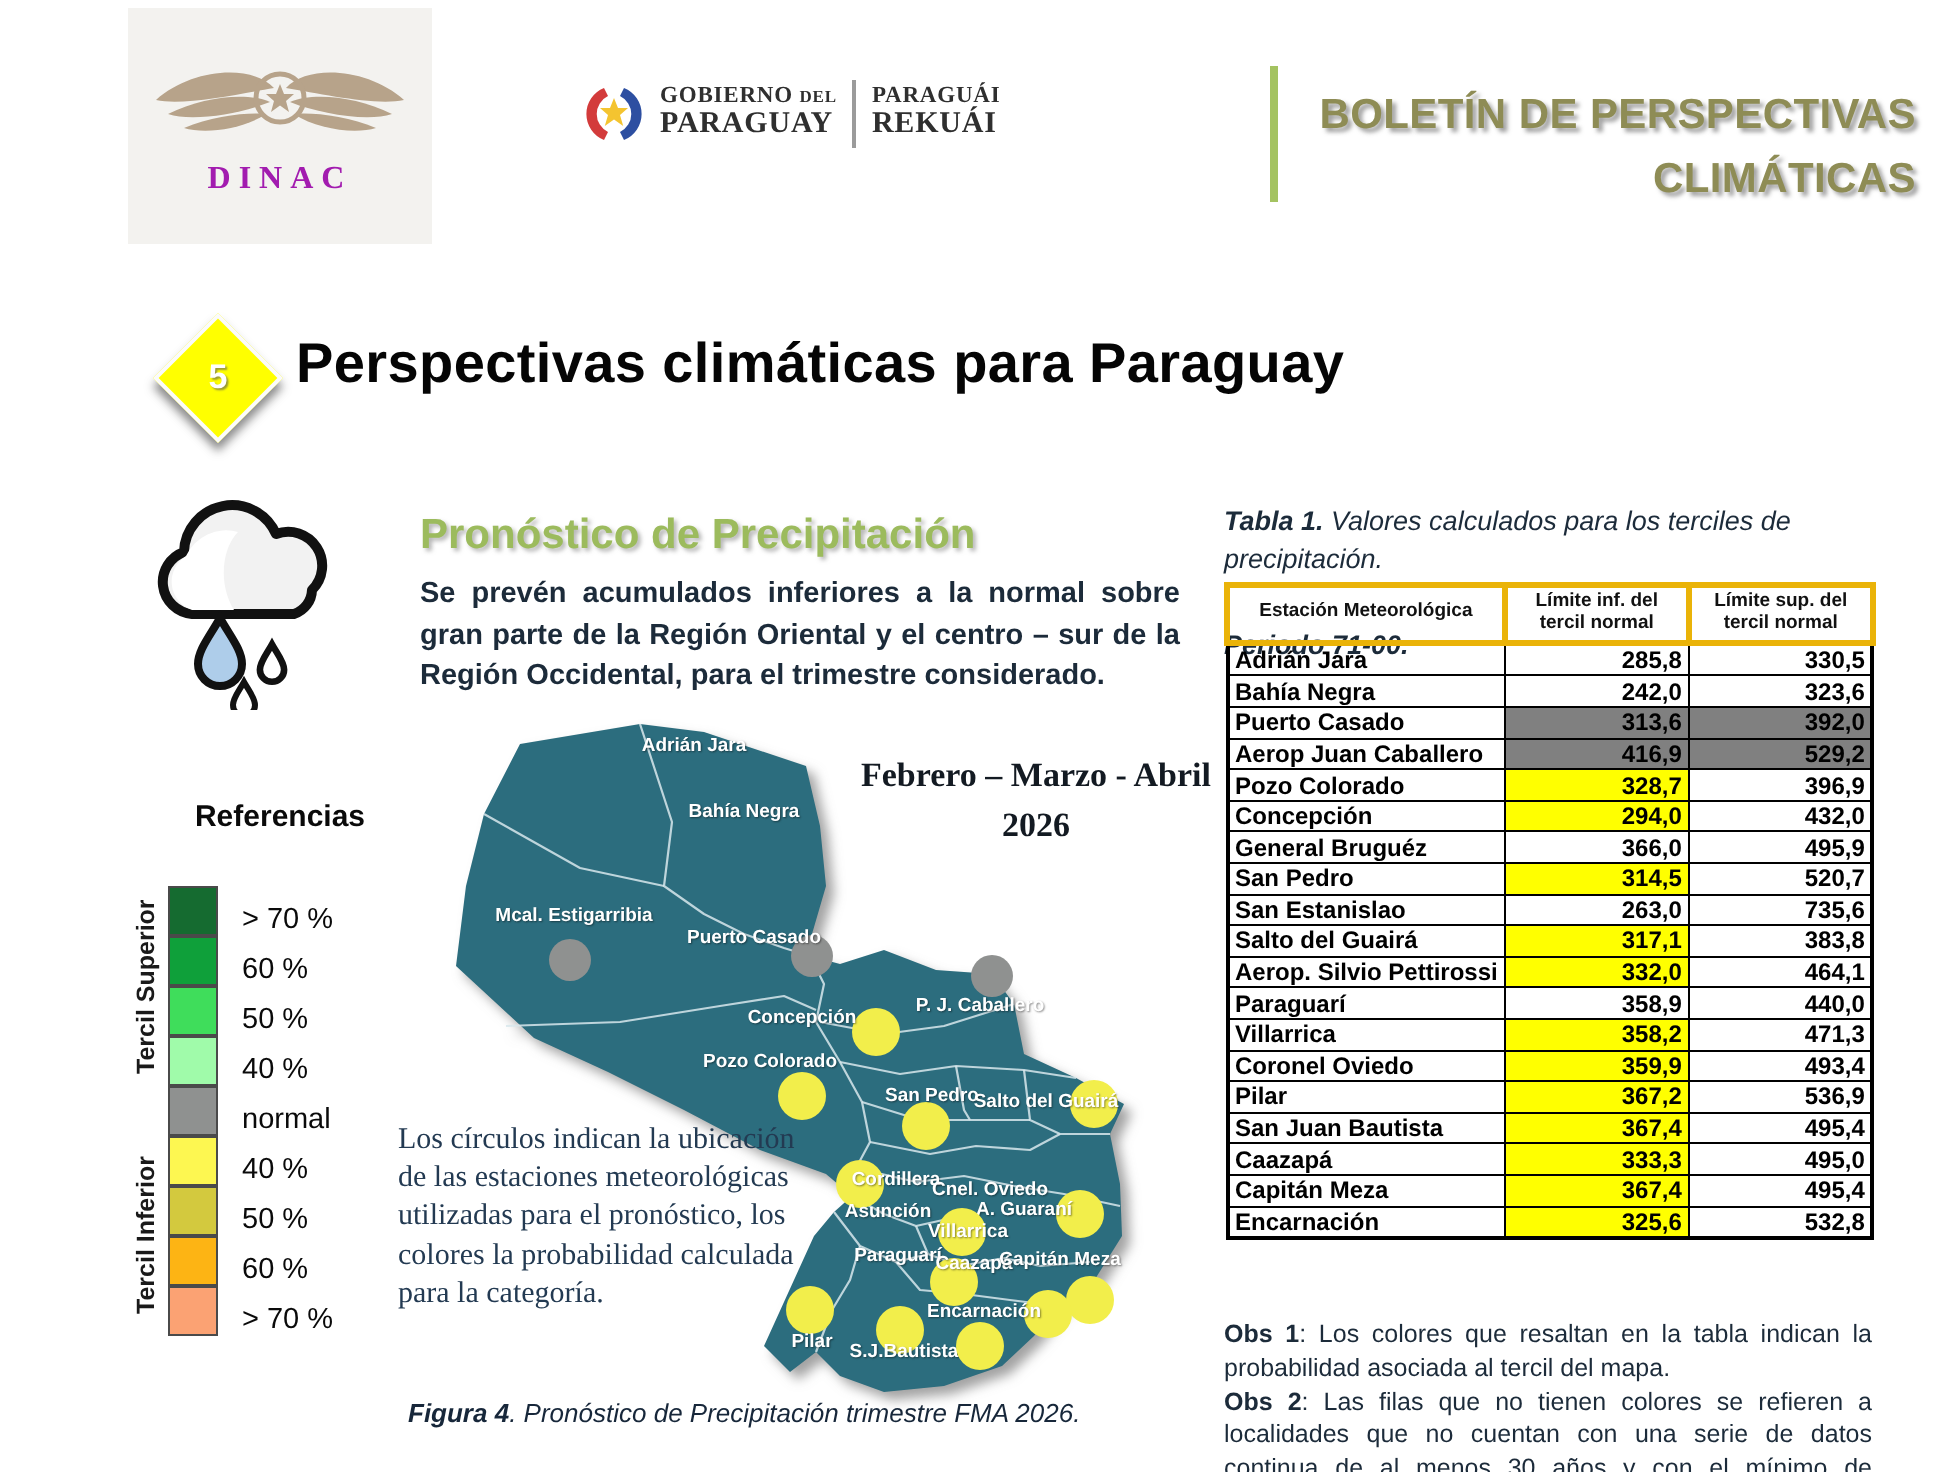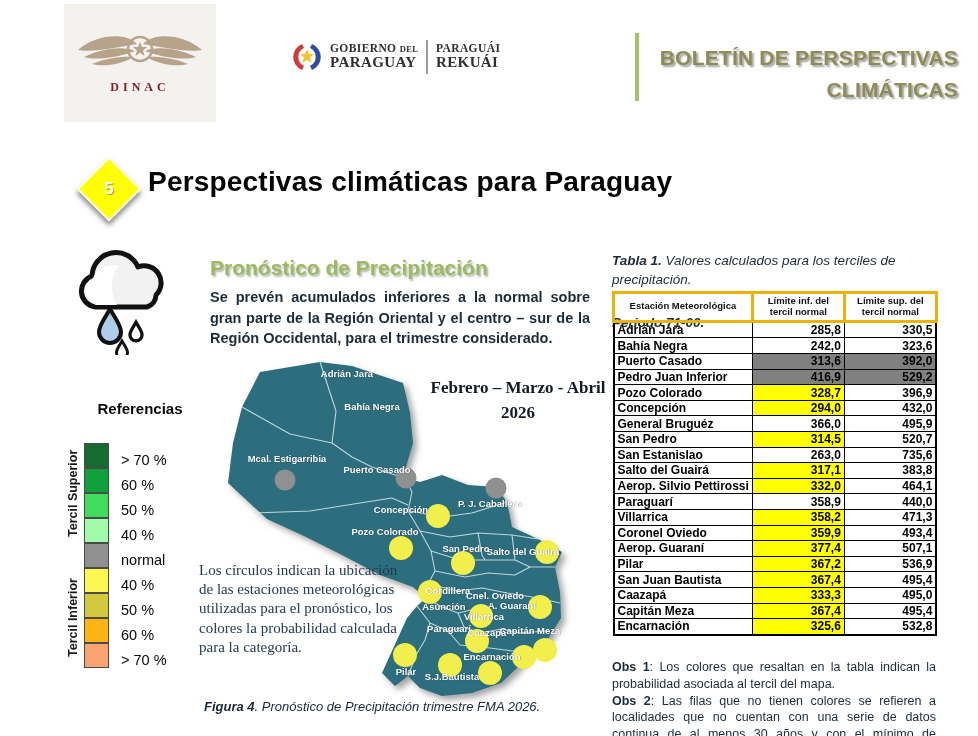--- a/index.html
+++ b/index.html
@@ -3,22 +3,22 @@
 <meta charset="utf-8">
 <style>
   html,body{margin:0;padding:0;}
   body{
     width:978px;height:736px;position:relative;overflow:hidden;
     background:#ffffff;font-family:"Liberation Sans",sans-serif;
   }
   
   .dinac-box{position:absolute;left:64px;top:4px;width:152px;height:118px;background:#f3f2ef;}
   .dinac-inner{position:absolute;left:0;top:22px;width:152px;text-align:center;}
-  .dinac-word{color:#7f1d1d;font-family:"Liberation Serif",serif;font-weight:bold;
-    font-size:12px;letter-spacing:4px;margin-top:-2px;}
+  .dinac-word{color:#a21caf;font-family:"Liberation Serif",serif;font-weight:bold;
+    font-size:16px;letter-spacing:4px;margin-top:-2px;}
   .gov-logo{position:absolute;left:292px;top:40px;display:flex;align-items:center;gap:8px;}
   .gov-text{font-family:"Liberation Serif",serif;color:#2f2f2f;font-weight:bold;line-height:1.02;}
   .gov-small{font-size:11.5px;letter-spacing:.4px;}
   .gov-small .tiny{font-size:8.5px;}
   .gov-big{font-size:15px;letter-spacing:.4px;}
   .gov-div{width:1.5px;height:34px;background:#9b9b9b;}
   .hdr-line{position:absolute;left:635px;top:33px;width:3.5px;height:68px;background:#a4c361;}
   .bulletin-title{position:absolute;left:640px;top:42px;width:318px;text-align:right;
     font-size:21px;font-weight:bold;color:#8e8c55;line-height:1.5;
     text-shadow:2px 2px 2px rgba(110,110,110,.65);letter-spacing:.2px;}
@@ -309,21 +309,21 @@
         <td class="st">Bahía Negra</td>
         <td class="num">242,0</td>
         <td class="num">323,6</td>
       </tr>
       <tr>
         <td class="st">Puerto Casado</td>
         <td class="num g">313,6</td>
         <td class="num g">392,0</td>
       </tr>
       <tr>
-        <td class="st">Pedro Juan Inferior</td>
+        <td class="st">Aerop Juan Caballero</td>
         <td class="num g">416,9</td>
         <td class="num g">529,2</td>
       </tr>
       <tr>
         <td class="st">Pozo Colorado</td>
         <td class="num y">328,7</td>
         <td class="num">396,9</td>
       </tr>
       <tr>
         <td class="st">Concepción</td>
@@ -364,25 +364,20 @@
         <td class="st">Villarrica</td>
         <td class="num y">358,2</td>
         <td class="num">471,3</td>
       </tr>
       <tr>
         <td class="st">Coronel Oviedo</td>
         <td class="num y">359,9</td>
         <td class="num">493,4</td>
       </tr>
       <tr>
-        <td class="st">Aerop. Guaraní</td>
-        <td class="num y">377,4</td>
-        <td class="num">507,1</td>
-      </tr>
-      <tr>
         <td class="st">Pilar</td>
         <td class="num y">367,2</td>
         <td class="num">536,9</td>
       </tr>
       <tr>
         <td class="st">San Juan Bautista</td>
         <td class="num y">367,4</td>
         <td class="num">495,4</td>
       </tr>
       <tr>

